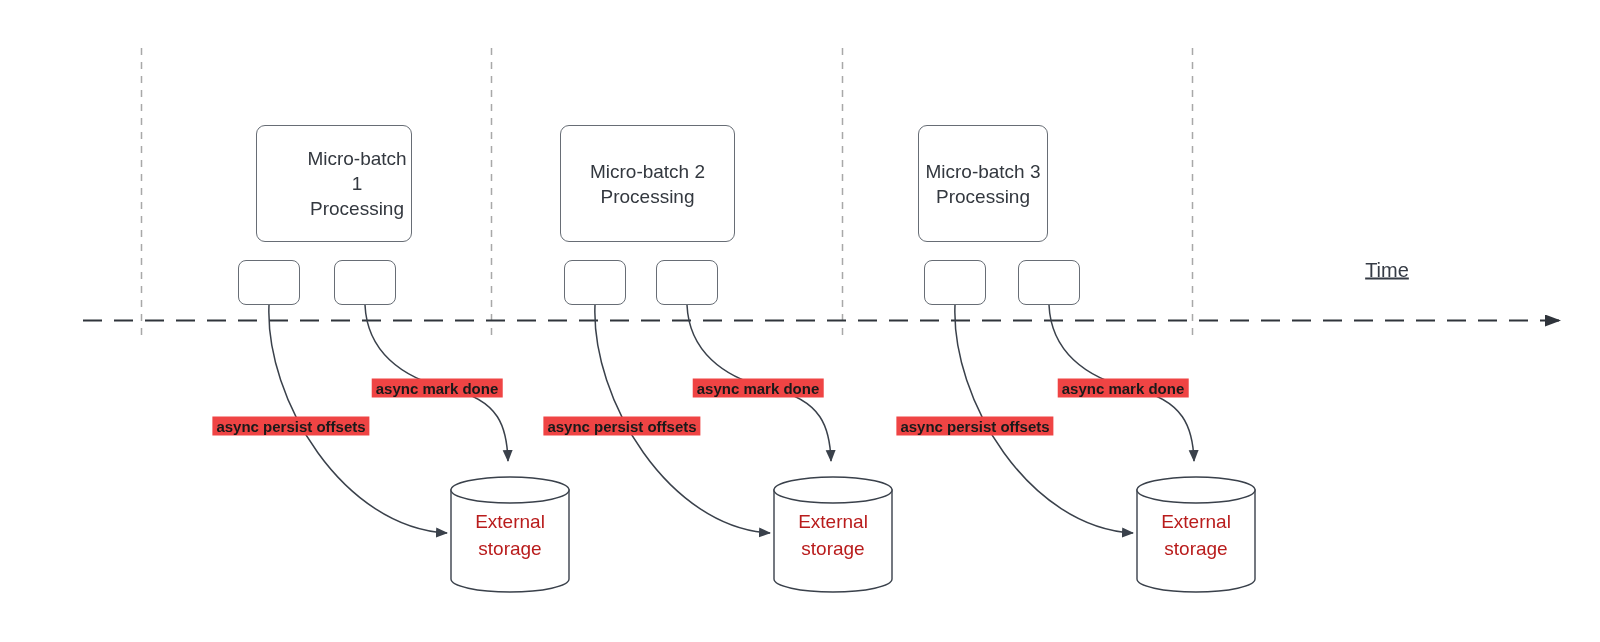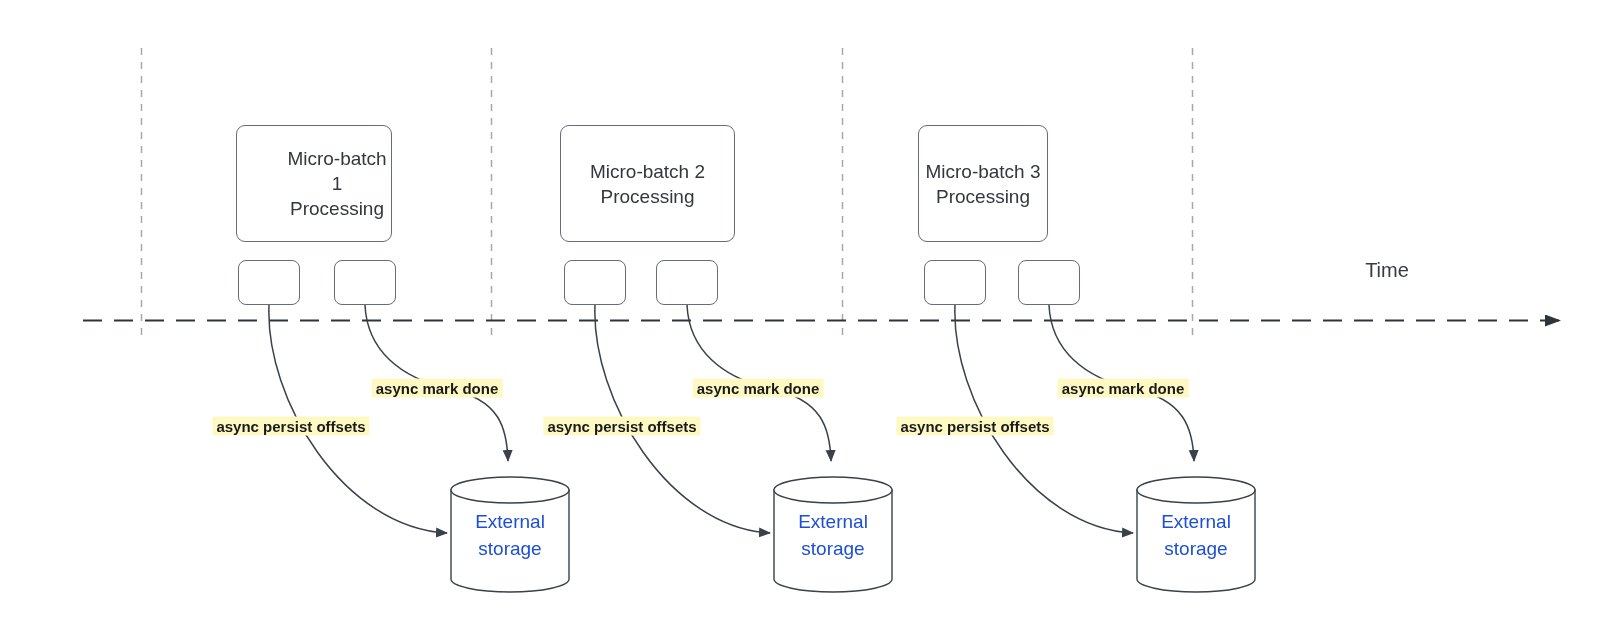--- a/index.html
+++ b/index.html
@@ -49,43 +49,44 @@
     border-radius: 8px;
     z-index: 2;
     box-sizing: border-box;
   }
   .arrow-label {
     position: absolute;
     transform: translate(-50%, -50%);
     font-size: 15px;
     font-weight: bold;
     color: #1a1a1a;
-    background: #fef9c3;
+    background: #ef4444;
     padding: 1px 4px;
     white-space: nowrap;
     z-index: 3;
   }
   .storage-label {
     position: absolute;
     transform: translate(-50%, -50%);
     text-align: center;
     font-size: 19px;
     line-height: 27px;
-    color: #1d4ed8;
+    color: #b91c1c;
     white-space: nowrap;
     z-index: 3;
   }
   .time-label {
     position: absolute;
     transform: translate(-50%, -50%);
     left: 1387px;
     top: 270px;
     font-size: 20px;
     color: #353b45;
     z-index: 3;
+    text-decoration: underline;
   }
 </style>
 </head>
 <body>
 
 <div id="canvas">
 
   <svg id="shapes" width="1600" height="642" viewBox="0 0 1600 642" xmlns="http://www.w3.org/2000/svg">
     <defs>
       <marker id="ah" markerUnits="userSpaceOnUse" markerWidth="14" markerHeight="12" refX="11" refY="5" orient="auto">
@@ -123,21 +124,21 @@
         <path d="M774,490 V579 A59,13 0 0 0 892,579 V490 Z"></path>
         <ellipse cx="833" cy="490" rx="59" ry="13"></ellipse>
       </g>
       <g>
         <path d="M1137,490 V579 A59,13 0 0 0 1255,579 V490 Z"></path>
         <ellipse cx="1196" cy="490" rx="59" ry="13"></ellipse>
       </g>
     </g>
   </svg>
 
-  <div class="batch-box" style="left:236px;padding-left:46px;">
+  <div class="batch-box" style="left:256px;padding-left:46px;">
     <span>Micro-batch 1</span>
     <span>Processing</span>
   </div>
   <div class="small-box" style="left:238px;"></div>
   <div class="small-box" style="left:334px;"></div>
   <div class="arrow-label" style="left:291px; top:426px;">async persist offsets</div>
   <div class="arrow-label" style="left:437px; top:388px;">async mark done</div>
   <div class="storage-label" style="left:510px; top:535px;">
     <div>External</div>
     <div>storage</div>

